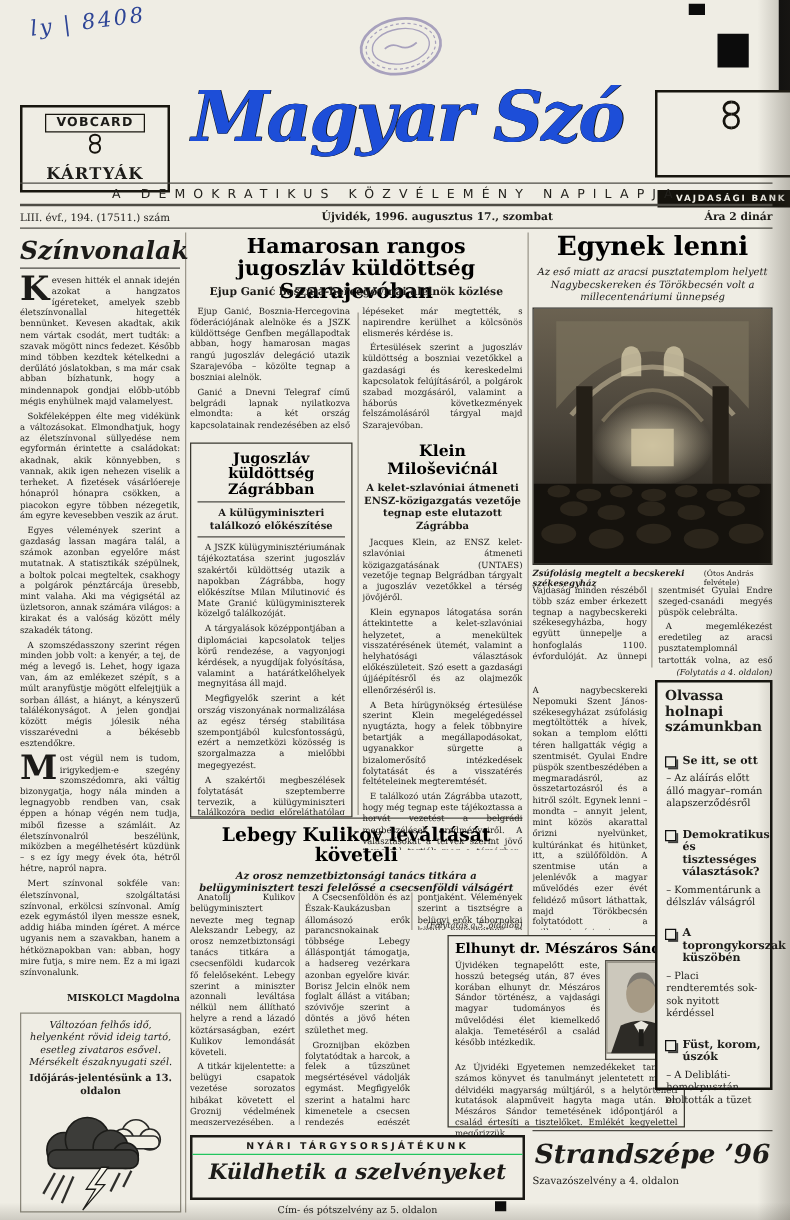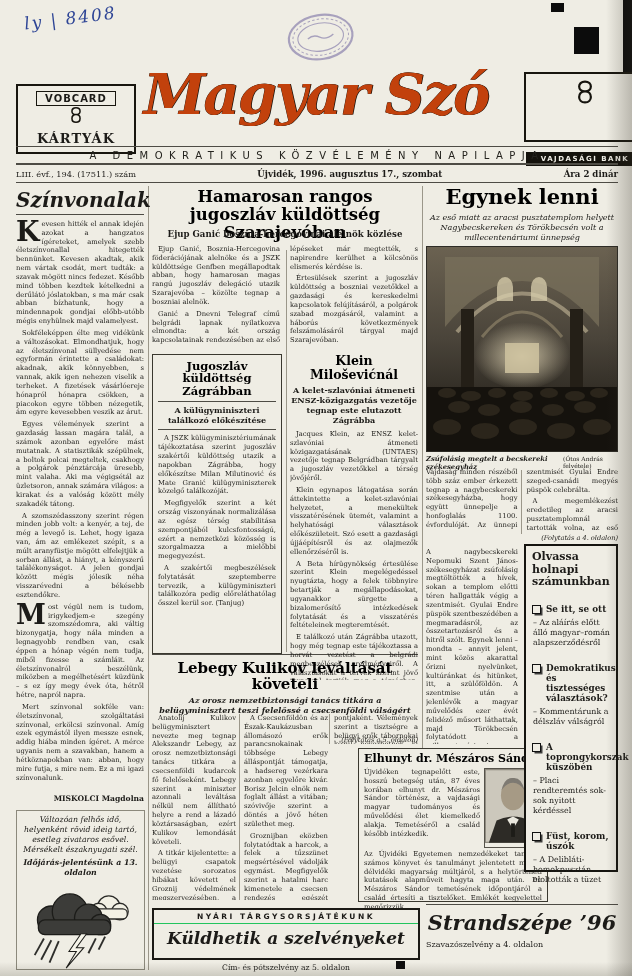--- a/index.html
+++ b/index.html
@@ -17,21 +17,21 @@
         transform:rotate(-7deg);letter-spacing:2px;}
   .logobox{position:absolute;border:2px solid #18160f;display:flex;flex-direction:column;
         align-items:center;justify-content:space-between;background:#efede4;}
   .vob-top{border:1px solid #18160f;font-family:"DejaVu Sans","Liberation Sans",sans-serif;
         font-weight:bold;font-size:10px;letter-spacing:1px;padding:1px 8px;margin-top:5px;}
   .vob-bottom{font-weight:bold;font-size:13px;letter-spacing:1px;margin-bottom:6px;display:flex;align-items:center;gap:4px;flex-direction:column;}
   .vb-strip{background:#14120c;color:#f0eee6;font-family:"DejaVu Sans",sans-serif;
         font-weight:bold;font-size:7px;letter-spacing:1.5px;width:100%;text-align:center;
         padding:3px 0;box-sizing:border-box;}
   .mast-title{font-weight:bold;font-style:italic;font-size:56px;line-height:1;
-        text-align:center;letter-spacing:-2px;color:#c2410c;
+        text-align:right;letter-spacing:-2px;color:#1d4ed8;
         text-shadow:0.7px 0 0 #100f0b, -0.3px 0 0 #100f0b;}
   .tagline{font-family:"DejaVu Sans","Liberation Sans",sans-serif;font-size:10px;
         letter-spacing:6.5px;text-align:center;color:#23221d;}
   .infobar{display:flex;justify-content:space-between;align-items:center;font-size:8.2px;}
   .bodytext{font-size:6.8px;line-height:1.3;text-align:justify;}
   .bodytext p{margin:0 0 3px 0;text-indent:6px;}
   .bodytext p.nodent{text-indent:0;}
   .dropcap{float:left;font-size:27px;line-height:23px;font-weight:bold;padding:0 2px 0 0;}
   .h-main{font-weight:bold;text-align:center;line-height:1.08;color:#000000;}
   .subhead-b{font-weight:bold;text-align:center;}
@@ -120,21 +120,21 @@
     <p>Sokféleképpen élte meg vidékünk a változásokat. Elmondhatjuk, hogy az életszínvonal süllyedése nem egyformán érintette a családokat: akadnak, akik könnyebben, s vannak, akik igen nehezen viselik a terheket. A fizetések vásárlóereje hónapról hónapra csökken, a piacokon egyre többen nézegetik, ám egyre kevesebben veszik az árut.</p>
     <p>Egyes vélemények szerint a gazdaság lassan magára talál, a számok azonban egyelőre mást mutatnak. A statisztikák szépülnek, a boltok polcai megteltek, csakhogy a polgárok pénztárcája üresebb, mint valaha. Aki ma végigsétál az üzletsoron, annak számára világos: a kirakat és a valóság között mély szakadék tátong.</p>
     <p>A szomszédasszony szerint régen minden jobb volt: a kenyér, a tej, de még a levegő is. Lehet, hogy igaza van, ám az emlékezet szépít, s a múlt aranyfüstje mögött elfelejtjük a sorban állást, a hiányt, a kényszerű találékonyságot. A jelen gondjai között mégis jólesik néha visszarévedni a békésebb esztendőkre.</p>
     <p class="nodent"><span class="dropcap">M</span><span>ost végül nem is tudom, irigykedjem-e szegény szomszédomra, aki váltig bizonygatja, hogy nála minden a legnagyobb rendben van, csak éppen a hónap végén nem tudja, miből fizesse a számláit. Az életszínvonalról beszélünk, miközben a megélhetésért küzdünk – s ez így megy évek óta, hétről hétre, napról napra.</span></p>
     <p>Mert színvonal sokféle van: életszínvonal, szolgáltatási színvonal, erkölcsi színvonal. Amíg ezek egymástól ilyen messze esnek, addig hiába minden ígéret. A mérce ugyanis nem a szavakban, hanem a hétköznapokban van: abban, hogy mire futja, s mire nem. Ez a mi igazi színvonalunk.</p>
   </div>
   <div class="abs sig" style="left:16px;top:794px;width:128px;">MISKOLCI Magdolna</div>
 
   <div class="abs" style="left:16px;top:810px;width:129px;height:160px;border:1px solid #8c897c;box-sizing:border-box;padding:4px 5px;text-align:center;">
     <div style="font-style:italic;font-size:7.8px;line-height:1.3;">Változóan felhős idő, helyenként rövid ideig tartó, esetleg zivataros esővel. Mérsékelt északnyugati szél.</div>
-    <div style="font-style:italic;font-weight:bold;font-size:7.8px;line-height:1.3;margin-top:2px;">Időjárás-jelentésünk a 13. oldalon</div>
+    <div style="font-weight:bold;font-size:7.8px;line-height:1.3;margin-top:2px;">Időjárás-jelentésünk a 13. oldalon</div>
     <div style="margin-top:3px;">
       <svg width="112" height="88" viewBox="0 0 120 95">
         <g fill="#f2f0e4" stroke="#2a2a27" stroke-width="1.4">
           <circle cx="90" cy="28" r="12"></circle>
             <circle cx="102" cy="33" r="9"></circle>
             <circle cx="79" cy="33" r="9"></circle>
           <rect x="72" y="30" width="38" height="11" rx="5"></rect>
         </g>
         <g fill="#3c3c39" stroke="#1c1c19" stroke-width="1.4">
           <circle cx="28" cy="42" r="15"></circle>
@@ -164,20 +164,21 @@
 
   </div>
 
   <div class="abs colbox" style="left:152px;top:354px;width:130px;height:300px;">
     <div class="h-main" style="font-size:11.5px;">Jugoszláv küldöttség Zágrábban</div>
     <div style="border-top:1px solid #4e4c45;margin:4px 0;"></div>
     <div class="subhead-b" style="font-size:8px;line-height:1.2;">A külügyminiszteri találkozó előkészítése</div>
     <div style="border-top:1px solid #4e4c45;margin:4px 0;"></div>
     <div class="bodytext" style="height:218px;overflow:hidden;">
       <p>A JSZK külügyminisztériumának tájékoztatása szerint jugoszláv szakértői küldöttség utazik a napokban Zágrábba, hogy előkészítse Milan Milutinović és Mate Granić külügyminiszterek közelgő találkozóját.</p>
+      <p>A tárgyalások középpontjában a diplomáciai kapcsolatok teljes körű rendezése, a vagyonjogi kérdések, a nyugdíjak folyósítása, valamint a határátkelőhelyek megnyitása áll majd.</p>
       <p>Megfigyelők szerint a két ország viszonyának normalizálása az egész térség stabilitása szempontjából kulcsfontosságú, ezért a nemzetközi közösség is szorgalmazza a mielőbbi megegyezést.</p>
       <p>A szakértői megbeszélések folytatását szeptemberre tervezik, a külügyminiszteri találkozóra pedig előreláthatólag ősszel kerül sor. (Tanjug)</p>
     </div>
   </div>
 
   <div class="abs" style="left:290px;top:354px;width:128px;">
     <div class="h-main" style="font-size:12.5px;">Klein Miloševićnál</div>
     <div class="subhead-b" style="font-size:8px;line-height:1.25;margin:4px 0 5px;">A kelet-szlavóniai átmeneti ENSZ-közigazgatás vezetője tegnap este elutazott Zágrábba</div>
     <div class="bodytext" style="height:250px;overflow:hidden;">
       <p>Jacques Klein, az ENSZ kelet-szlavóniai átmeneti közigazgatásának (UNTAES) vezetője tegnap Belgrádban tárgyalt a jugoszláv vezetőkkel a térség jövőjéről.</p>

